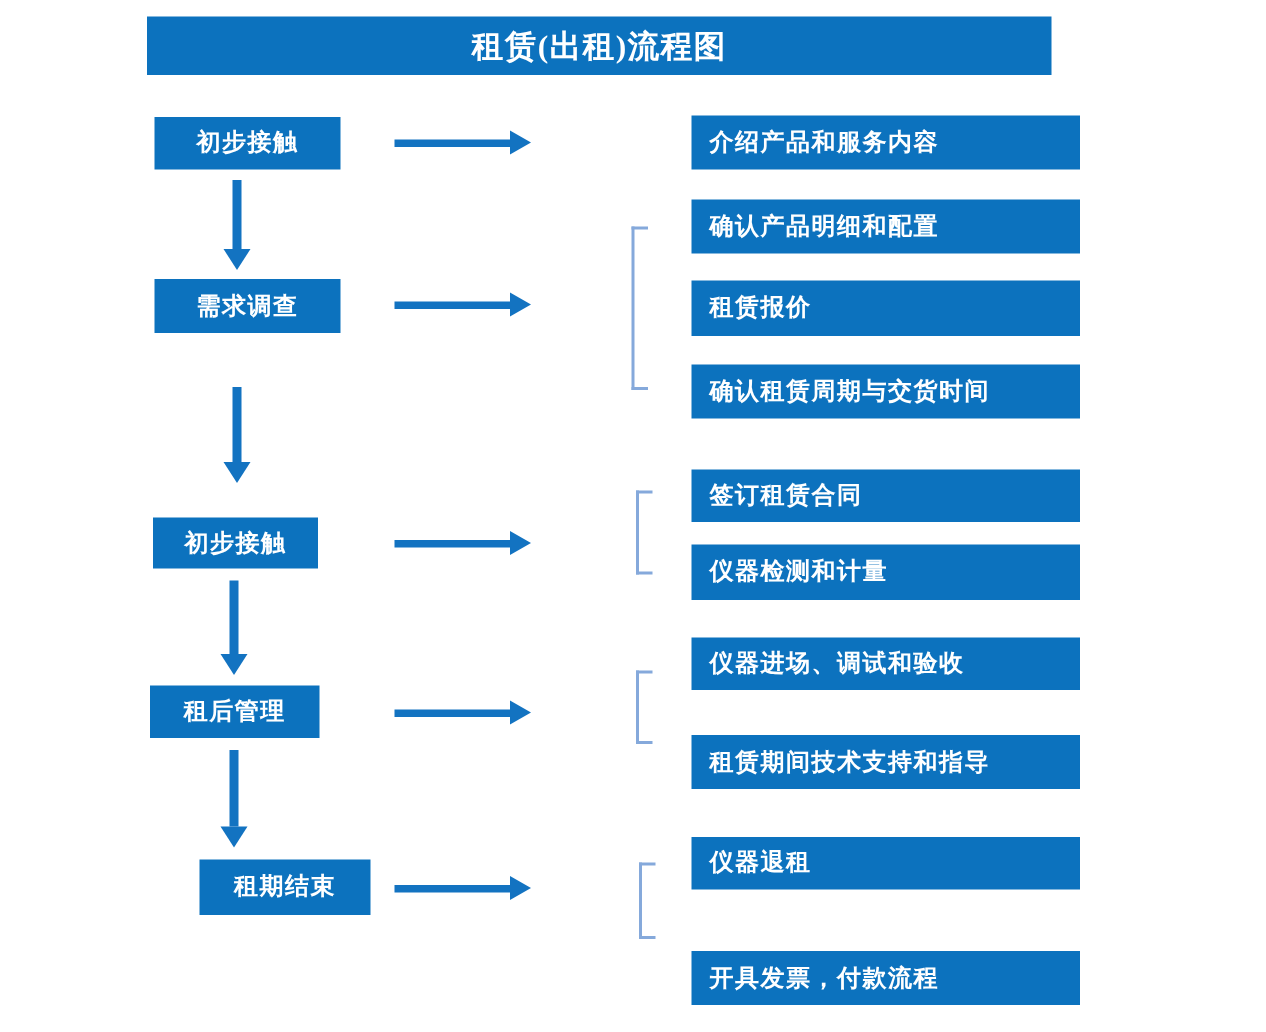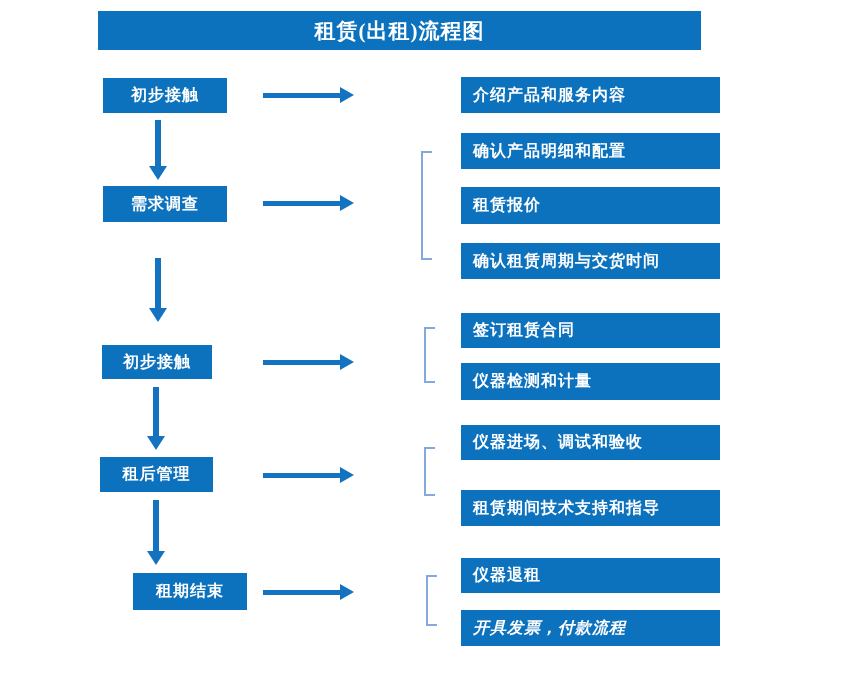--- a/index.html
+++ b/index.html
@@ -47,21 +47,21 @@
   .detail { left:443px; width:259px;margin-left:18px; }
   .d1  { top:77px;  height:36px; }
   .d2  { top:133px; height:36px; }
   .d3  { top:187px; height:37px; }
   .d4  { top:243px; height:36px; }
   .d5  { top:313px; height:35px; }
   .d6  { top:363px; height:37px; }
   .d7  { top:425px; height:35px; }
   .d8  { top:490px; height:36px; }
   .d9  { top:558px; height:35px; }
-  .d10 { top:610px; height:36px;font-style:italic; }
+  .d10 { top:634px; height:36px; }
 
   
   .h-arrow {
     position: absolute;
     display: flex;
     align-items: center;
     height: 16px;
   }
   .h-arrow .stem {
     width: 77px; height: 5px;

